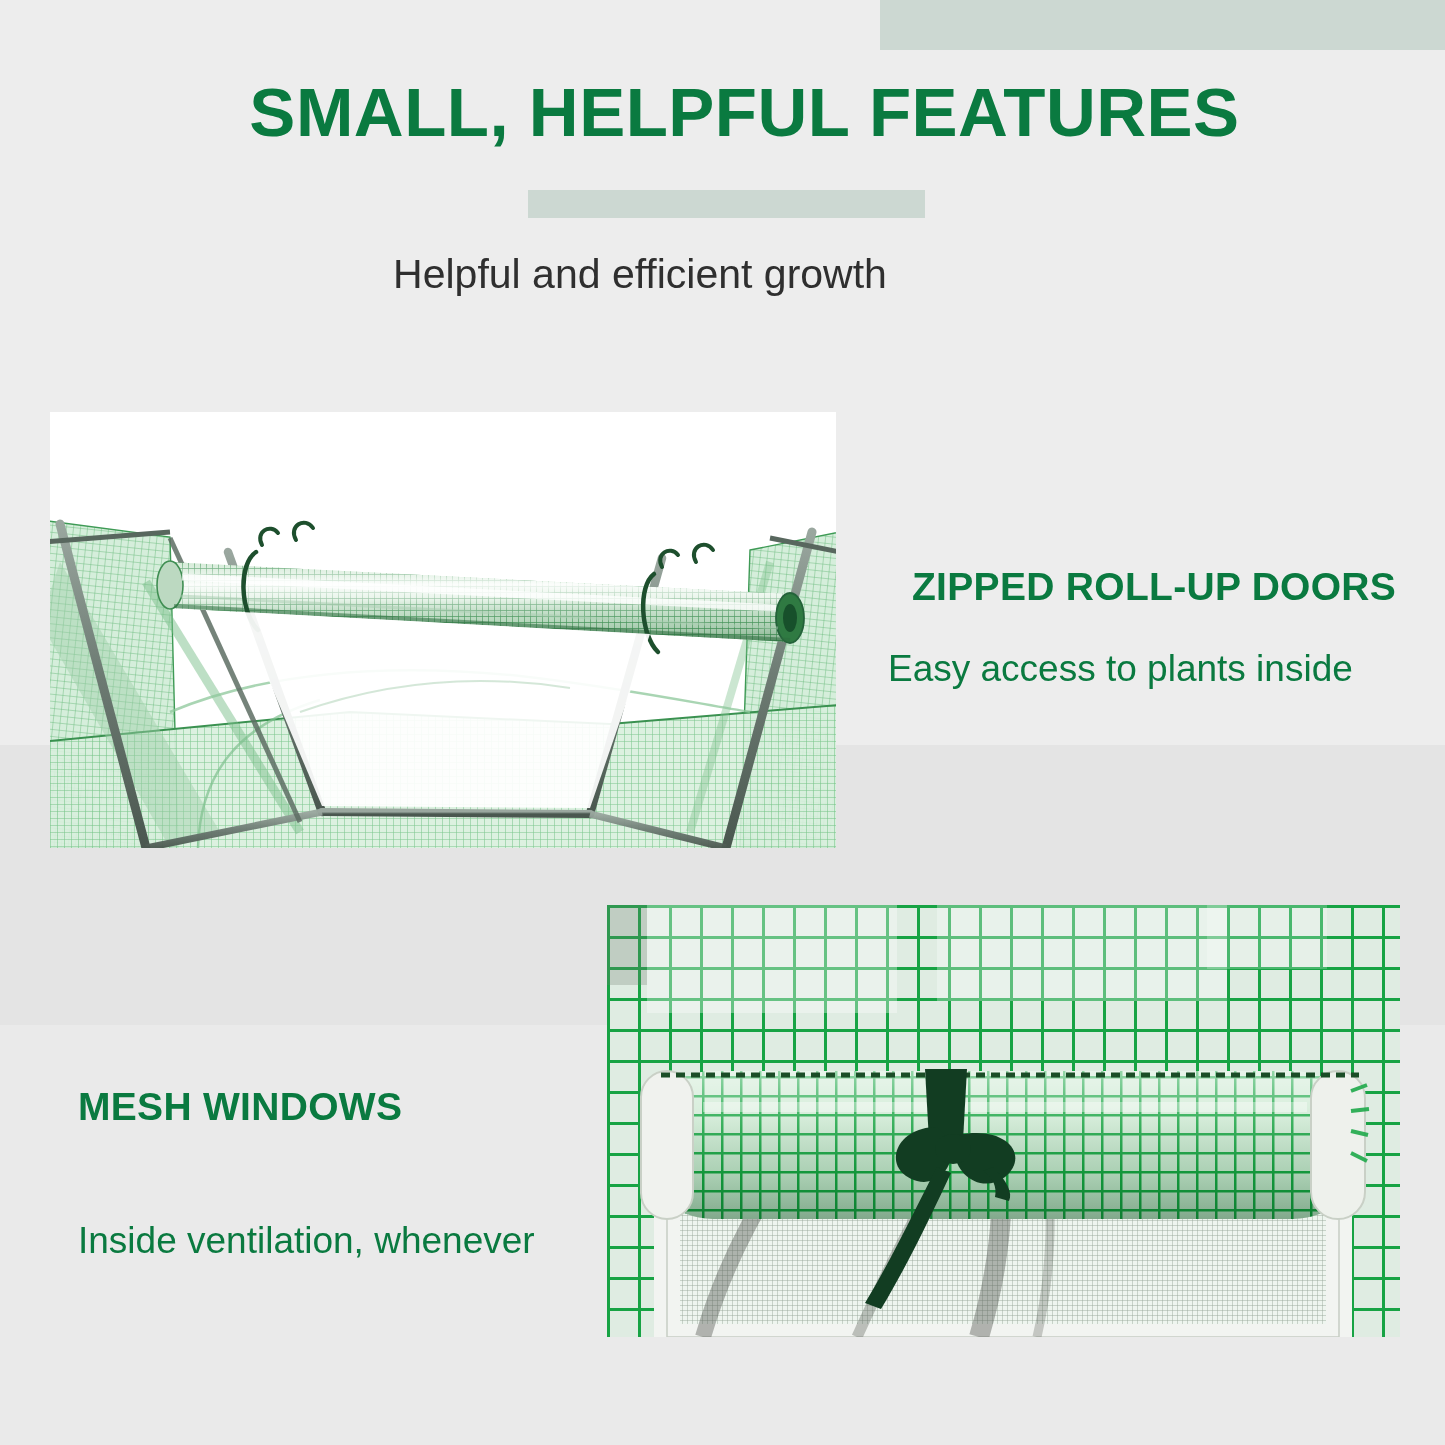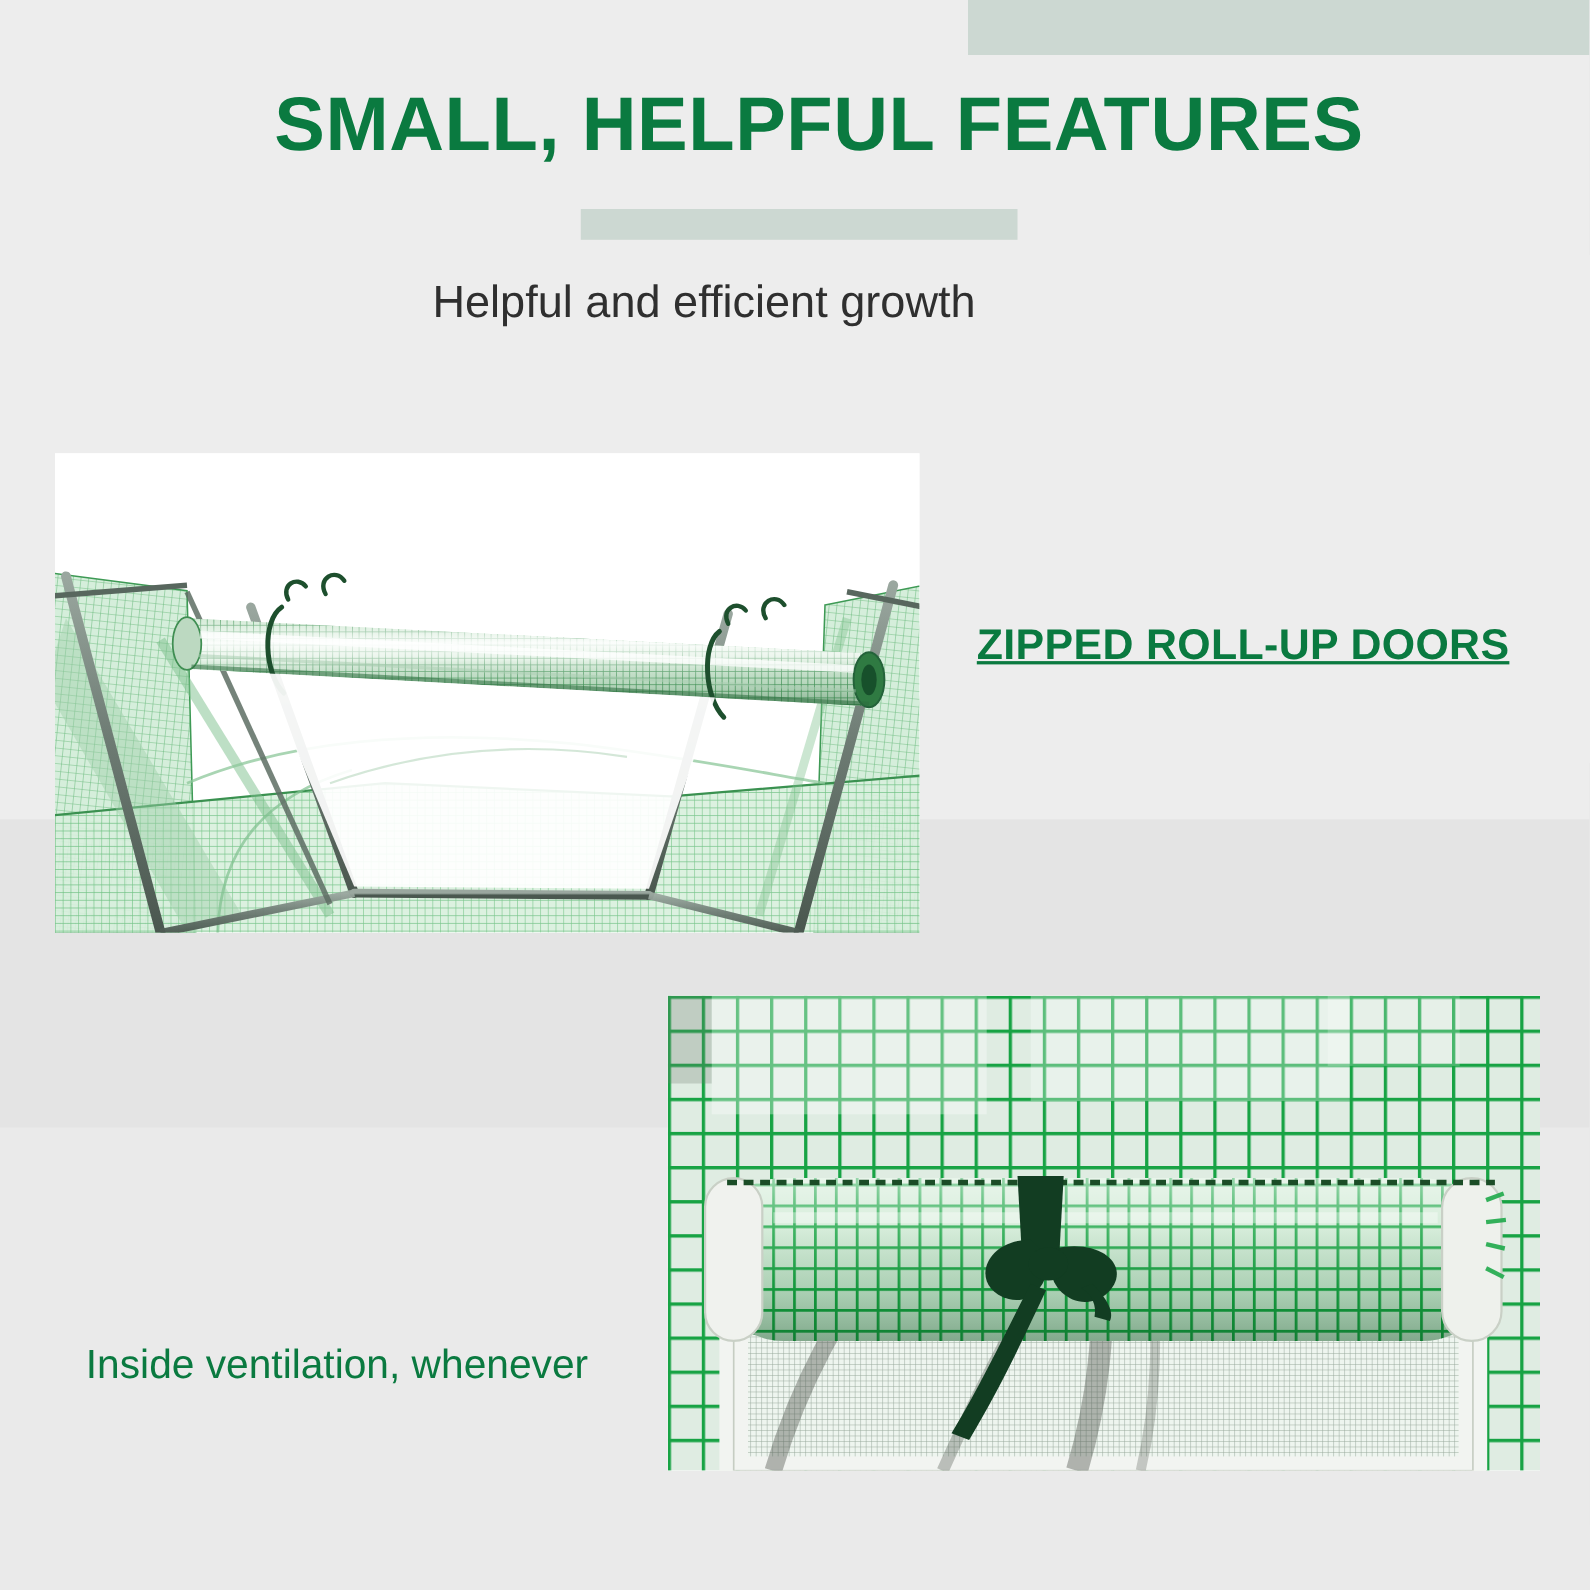--- a/index.html
+++ b/index.html
@@ -86,21 +86,21 @@
     color: #0a7a40;
     letter-spacing: 0.3px;
     white-space: nowrap;
   }
   .feature-sub {
     position: absolute;
     font-size: 37px;
     color: #0a7a40;
     white-space: nowrap;
   }
-  #f1-title { left: 888px; top: 565px; text-decoration: underline; }
+  #f1-title { left: 912px; top: 565px; }
   #f1-sub   { left: 888px; top: 648px; }
   #f2-title { left: 78px;  top: 1085px; }
   #f2-sub   { left: 78px;  top: 1188px; margin-top: 32px; }
 
   
   .photo {
     position: absolute;
     overflow: hidden;
     background: #ffffff;
   }
@@ -313,16 +313,18 @@
 
           <path d="M330,262 C310,300 288,348 258,398 L274,404 C304,354 326,306 344,268 Z"></path>
 
           <path d="M386,262 C400,276 406,288 402,296 L388,292 C390,282 386,272 376,266 Z"></path>
         </g>
       </g>
     </svg>
   </div>
 
   <div class="feature-title" id="f1-title">ZIPPED ROLL-UP DOORS</div>
-
+  <div class="feature-sub" id="f1-sub">Easy access to plants inside</div>
+
+  <div class="feature-title" id="f2-title">MESH WINDOWS</div>
   <div class="feature-sub" id="f2-sub">Inside ventilation, whenever</div>
 
 </div>
 
 </body></html>

